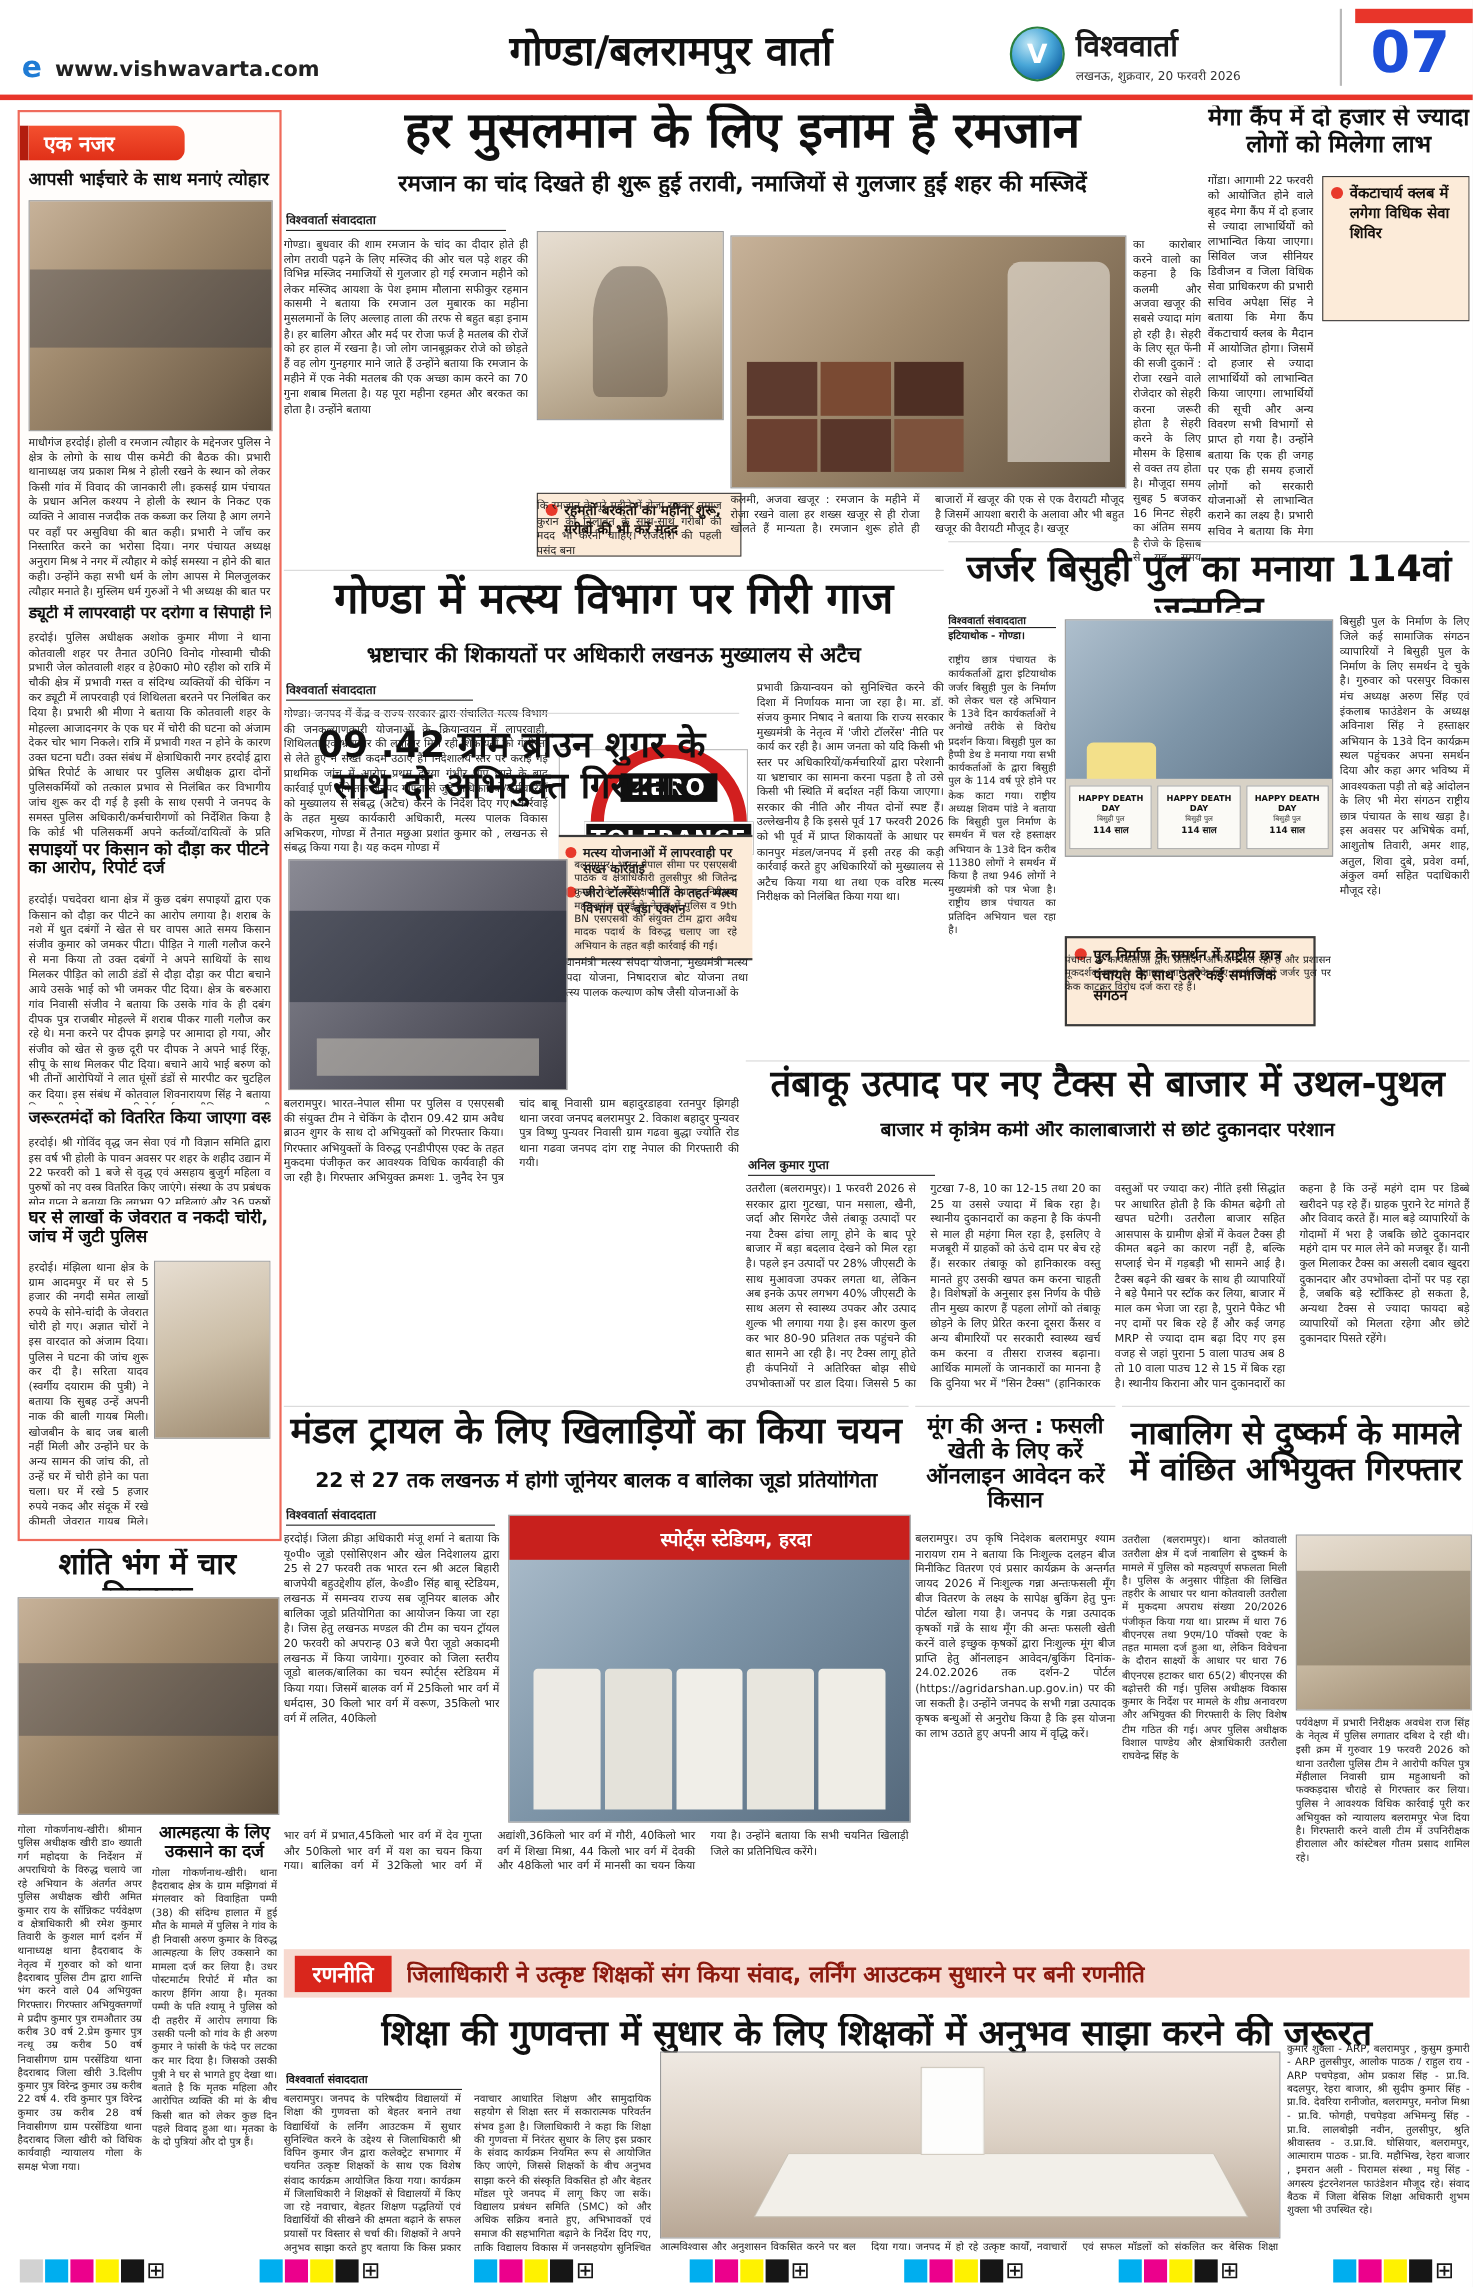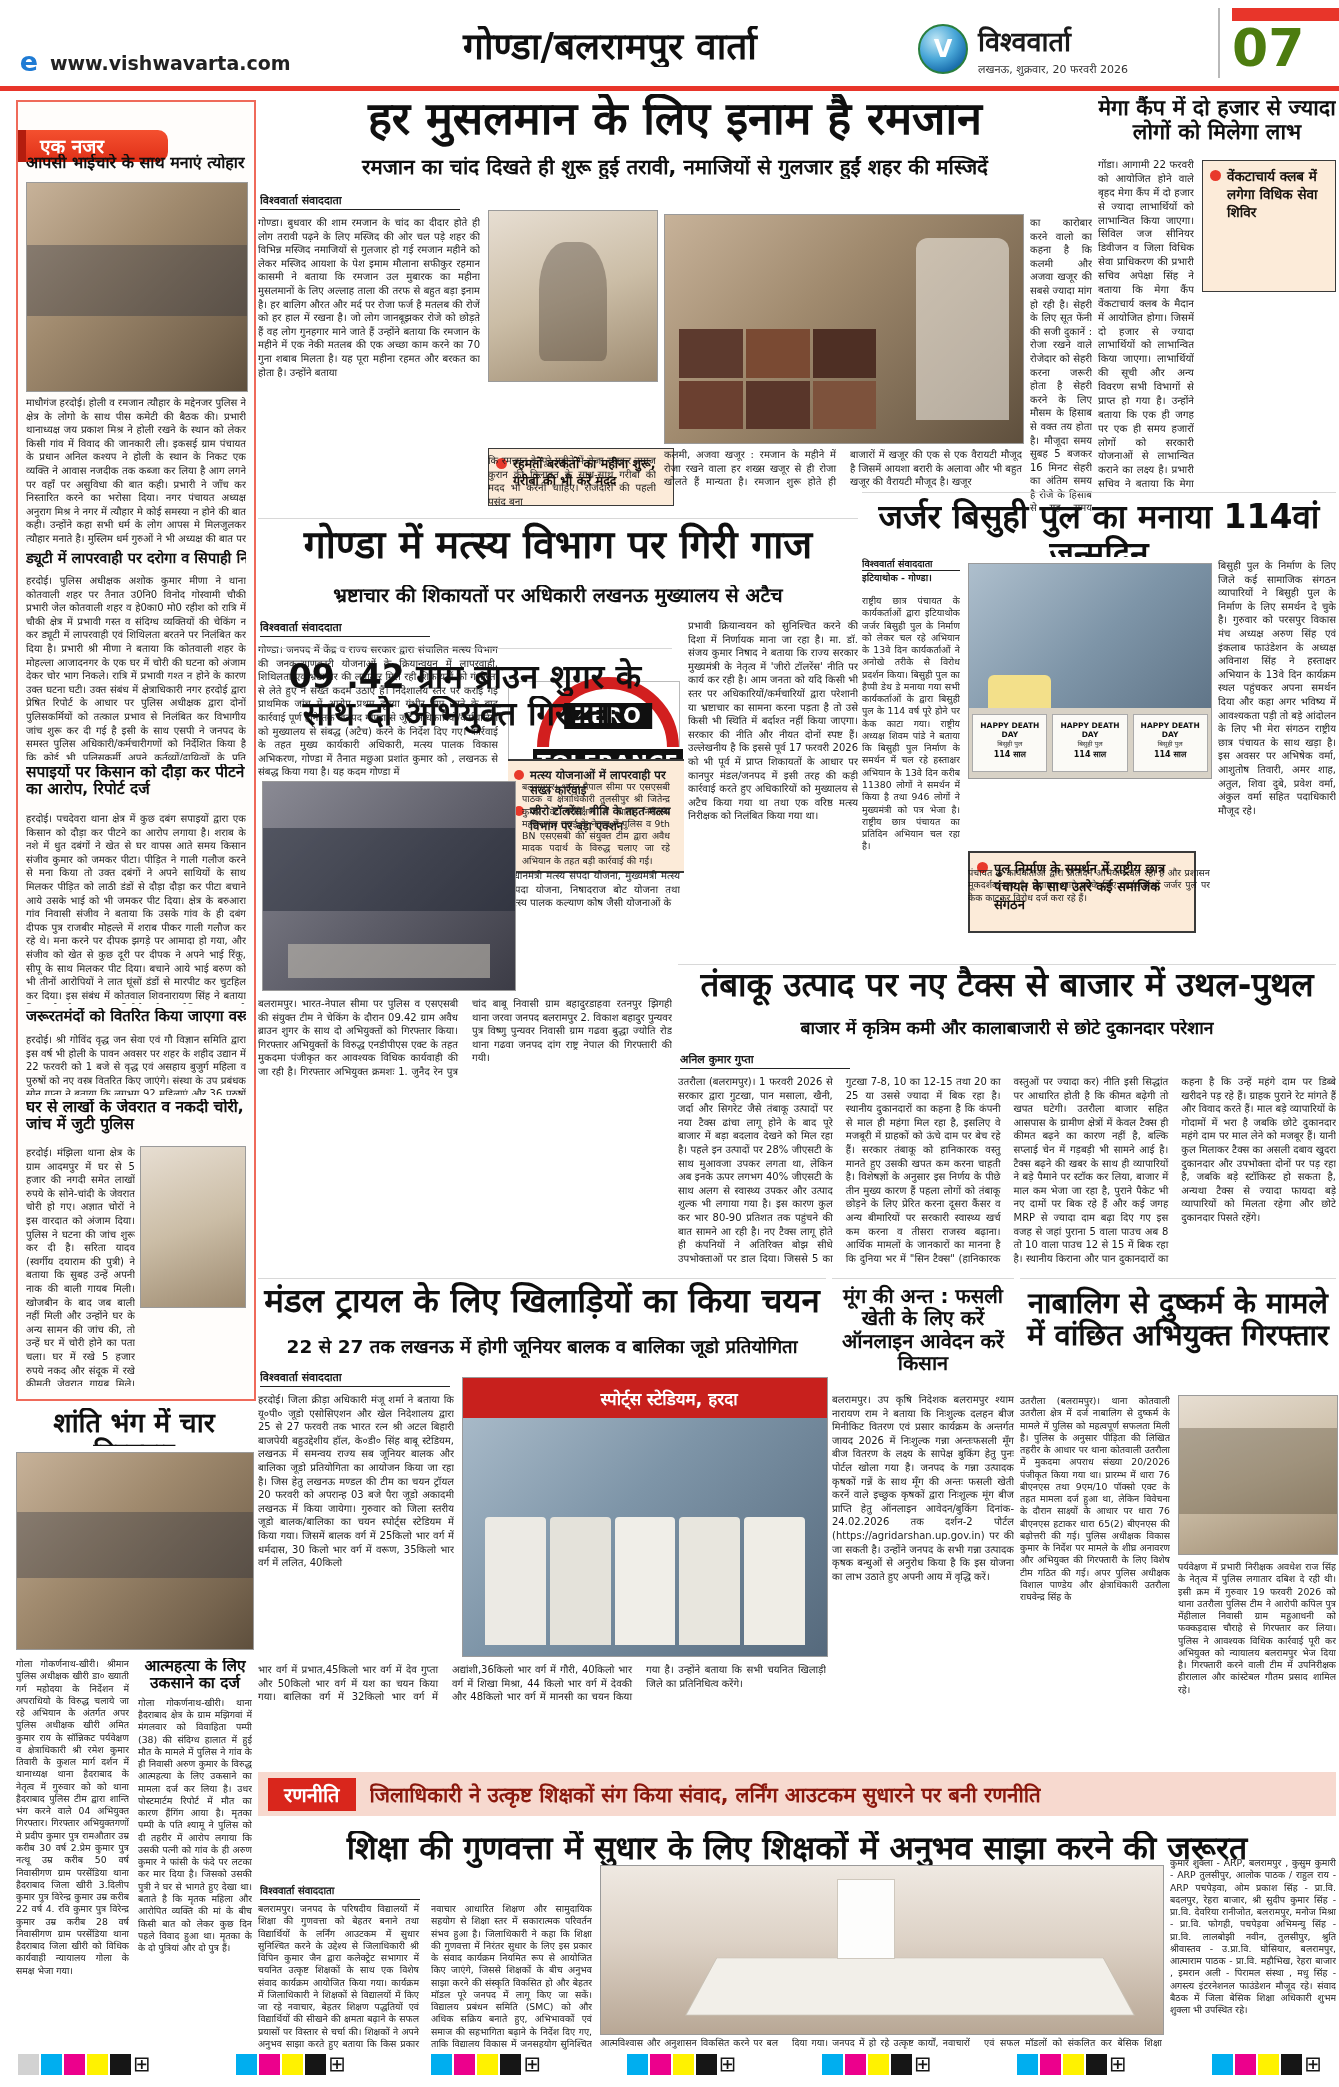--- a/index.html
+++ b/index.html
@@ -73,26 +73,26 @@
     <div class="abs headline center" style="left:330px;top:26px;width:560px;font-size:37px;">गोण्डा/बलरामपुर वार्ता</div>
     <div class="abs" style="left:918px;top:22px;display:flex;gap:10px;align-items:center;">
       <span class="globe">V</span>
       <span>
         <span class="brand" style="display:block;">विश्ववार्ता</span>
         <span style="display:block;font-size:11px;color:#333;margin-top:2px;">लखनऊ,   शुक्रवार, 20 फरवरी 2026</span>
       </span>
     </div>
     <div class="abs vline" style="left:1218px;top:8px;height:70px;"></div>
     <div class="abs redrule" style="left:1232px;top:8px;width:107px;height:13px;"></div>
-    <div class="abs" style="left:1232px;top:18px;width:100px;font-size:52px;font-weight:bold;color:#4d7c0f;text-align:left;">07</div>
+    <div class="abs" style="left:1232px;top:18px;width:100px;font-size:52px;font-weight:bold;color:#1d4ed8;text-align:center;">07</div>
   </div>
   <div class="abs redrule" style="left:0;top:86px;width:1339px;height:5px;"></div>
 
   <div class="abs eknazar-box" style="left:16px;top:100px;width:236px;height:1297px;">
-    <div class="abs eknazar-label" style="left:0px;top:28px;width:128px;height:32px;">एक नजर</div>
+    <div class="abs eknazar-label" style="left:0px;top:12px;width:128px;height:32px;">एक नजर</div>
     <div class="abs headline" style="left:8px;top:52px;width:220px;height:24px;font-size:16px;">आपसी भाईचारे के साथ मनाएं त्योहार</div>
     <div class="abs ph ph-warm" style="left:8px;top:80px;width:220px;height:208px;">
       <div class="figure-band"></div>
     </div>
     <div class="abs t" style="left:8px;top:294px;width:220px;height:150px;">माधौगंज हरदोई। होली व रमजान त्यौहार के मद्देनजर पुलिस ने क्षेत्र के लोगो के साथ पीस कमेटी की बैठक की। प्रभारी थानाध्यक्ष जय प्रकाश मिश्र ने होली रखने के स्थान को लेकर किसी गांव में विवाद की जानकारी ली। इकसई ग्राम पंचायत के प्रधान अनिल कश्यप ने होली के स्थान के निकट एक व्यक्ति ने आवास नजदीक तक कब्जा कर लिया है आग लगने पर वहाँ पर असुविधा की बात कही। प्रभारी ने जाँच कर निस्तारित करने का भरोसा दिया। नगर पंचायत अध्यक्ष अनुराग मिश्र ने नगर में त्यौहार मे कोई समस्या न होने की बात कही। उन्होंने कहा सभी धर्म के लोग आपस मे मिलजुलकर त्यौहार मनाते है। मुस्लिम धर्म गुरुओं ने भी अध्यक्ष की बात पर सहमति जताई। इस मौके पर सभासद अमित गुप्ता सभासद संजीव गुप्ता मुकेश सिंह ग्राम प्रधान शिवेंद्र प्रताप सिंह सहित क्षेत्र के संभ्रांत लोग मौजूद रहे।</div>
     <div class="abs headline" style="left:8px;top:448px;width:220px;height:21px;font-size:14.5px;white-space:nowrap;">ड्यूटी में लापरवाही पर दरोगा व सिपाही निलंबित</div>
     <div class="abs t" style="left:8px;top:472px;width:220px;height:186px;">हरदोई। पुलिस अधीक्षक अशोक कुमार मीणा ने थाना कोतवाली शहर पर तैनात उ0नि0 विनोद गोस्वामी चौकी प्रभारी जेल कोतवाली शहर व हे0का0 मो0 रहीश को रात्रि में चौकी क्षेत्र में प्रभावी गस्त व संदिग्ध व्यक्तियों की चेकिंग न कर ड्यूटी में लापरवाही एवं शिथिलता बरतने पर निलंबित कर दिया है। प्रभारी श्री मीणा ने बताया कि कोतवाली शहर के मोहल्ला आजादनगर के एक घर में चोरी की घटना को अंजाम देकर चोर भाग निकले। रात्रि में प्रभावी गश्त न होने के कारण उक्त घटना घटी। उक्त संबंध में क्षेत्राधिकारी नगर हरदोई द्वारा प्रेषित रिपोर्ट के आधार पर पुलिस अधीक्षक द्वारा दोनों पुलिसकर्मियों को तत्काल प्रभाव से निलंबित कर विभागीय जांच शुरू कर दी गई है इसी के साथ एसपी ने जनपद के समस्त पुलिस अधिकारी/कर्मचारीगणों को निर्देशित किया है कि कोई भी पुलिसकर्मी अपने कर्तव्यों/दायित्वों के प्रति उदासीनता/शिथिलता न बरतें अन्यथा सम्बन्धित के विरुद्ध कड़ी दण्डात्मक कार्यवाही की जाएगी।</div>
     <div class="abs headline" style="left:8px;top:662px;width:220px;height:44px;font-size:15.5px;">सपाइयों पर किसान को दौड़ा कर पीटने का आरोप, रिपोर्ट दर्ज</div>
     <div class="abs t" style="left:8px;top:710px;width:220px;height:192px;">हरदोई। पचदेवरा थाना क्षेत्र में कुछ दबंग सपाइयों द्वारा एक किसान को दौड़ा कर पीटने का आरोप लगाया है। शराब के नशे में धुत दबंगों ने खेत से घर वापस आते समय किसान संजीव कुमार को जमकर पीटा। पीड़ित ने गाली गलौज करने से मना किया तो उक्त दबंगों ने अपने साथियों के साथ मिलकर पीड़ित को लाठी डंडों से दौड़ा दौड़ा कर पीटा बचाने आये उसके भाई को भी जमकर पीट दिया। क्षेत्र के बरुआरा गांव निवासी संजीव ने बताया कि उसके गांव के ही दबंग दीपक पुत्र राजबीर मोहल्ले में शराब पीकर गाली गलौज कर रहे थे। मना करने पर दीपक झगड़े पर आमादा हो गया, और संजीव को खेत से कुछ दूरी पर दीपक ने अपने भाई रिंकू, सीपू के साथ मिलकर पीट दिया। बचाने आये भाई बरुण को भी तीनों आरोपियों ने लात घूंसों डंडों से मारपीट कर चुटहिल कर दिया। इस संबंध में कोतवाल शिवनारायण सिंह ने बताया कि तहरीर के आधार पर रिपोर्ट दर्ज कर पीड़ित का डाक्टरी परीक्षण कराया गया है मेडिकल रिपोर्ट के आधार पर आगे की कार्यवाही की जाएगी।</div>
     <div class="abs headline" style="left:8px;top:906px;width:220px;height:22px;font-size:15px;white-space:nowrap;">जरूरतमंदों को वितरित किया जाएगा वस्त्र</div>

